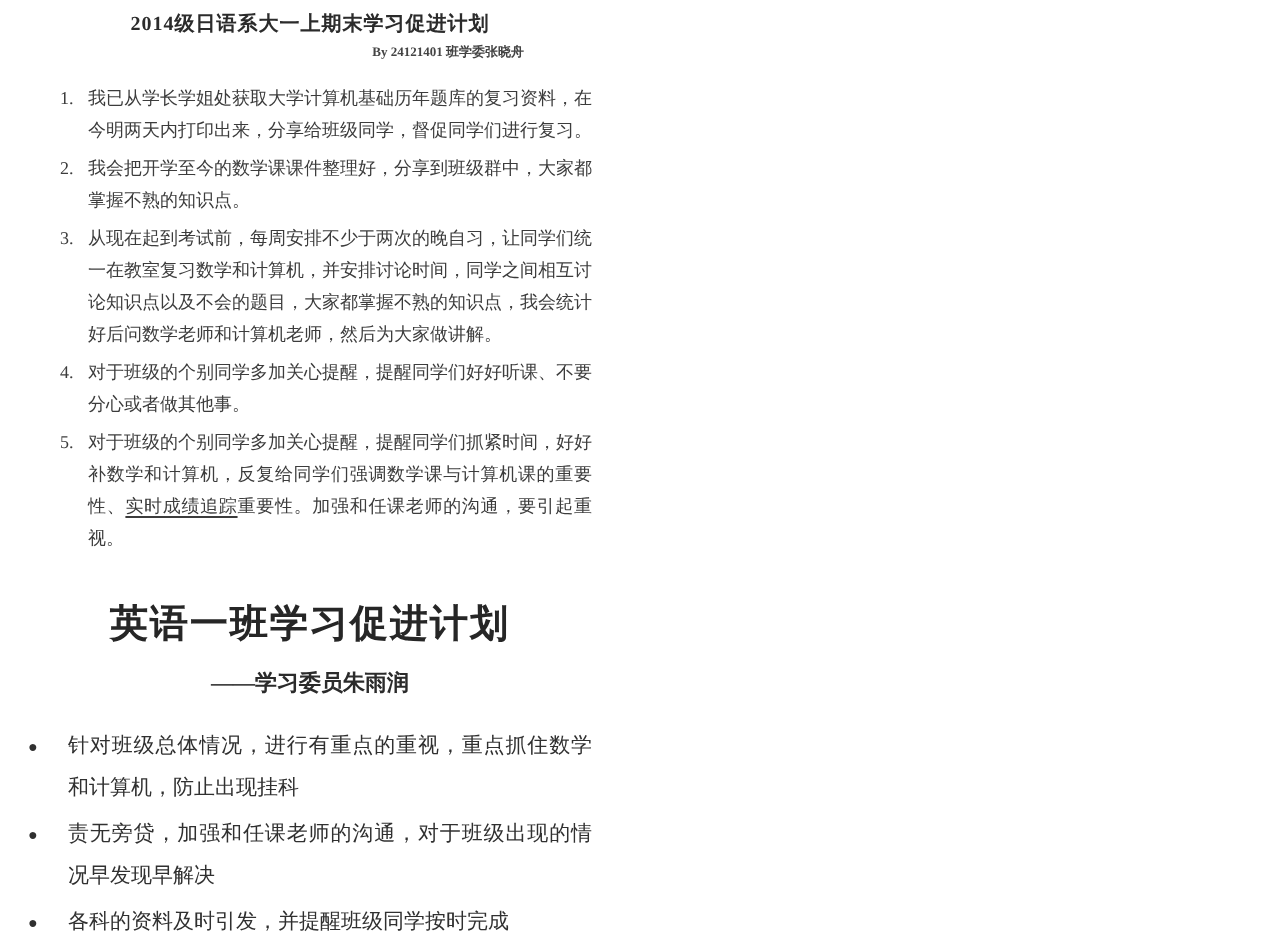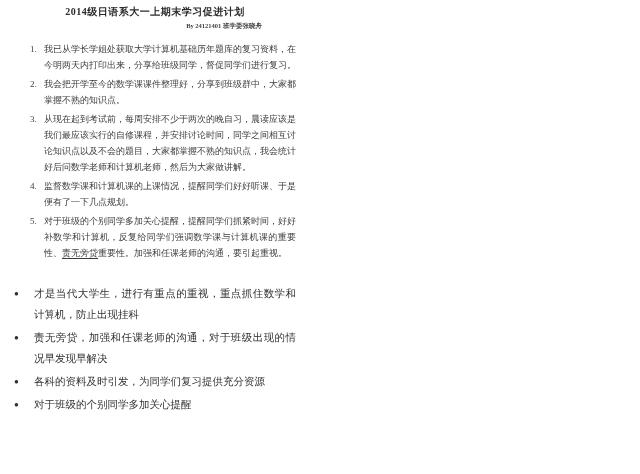--- a/index.html
+++ b/index.html
@@ -92,46 +92,48 @@
         <div class="d3-item">
           <span class="d3-num">1.</span>
           <span class="d3-txt">我已从学长学姐处获取大学计算机基础历年题库的复习资料，在今明两天内打印出来，分享给班级同学，督促同学们进行复习。</span>
         </div>
         <div class="d3-item">
           <span class="d3-num">2.</span>
           <span class="d3-txt">我会把开学至今的数学课课件整理好，分享到班级群中，大家都掌握不熟的知识点。</span>
         </div>
         <div class="d3-item">
           <span class="d3-num">3.</span>
-          <span class="d3-txt">从现在起到考试前，每周安排不少于两次的晚自习，晨读应该是我们最应该实行的自修课程，并安排讨论时间，同学之间相互讨论知识点以及不会的题目，大家都掌握不熟的知识点，我会统计好后问数学老师和计算机老师，然后为大家做讲解。</span>
+          <span class="d3-txt">从现在起到考试前，每周安排不少于两次的晚自习，让同学们统一在教室复习数学和计算机，并安排讨论时间，同学之间相互讨论知识点以及不会的题目，大家都掌握不熟的知识点，我会统计好后问数学老师和计算机老师，然后为大家做讲解。</span>
         </div>
         <div class="d3-item">
           <span class="d3-num">4.</span>
-          <span class="d3-txt">监督数学课和计算机课的上课情况，提醒同学们好好听课、于是便有了一下几点规划。</span>
+          <span class="d3-txt">对于班级的个别同学多加关心提醒，提醒同学们好好听课、不要分心或者做其他事。</span>
         </div>
         <div class="d3-item">
           <span class="d3-num">5.</span>
-          <span class="d3-txt"><span>对于班级的个别同学多加关心提醒，提醒同学们抓紧时间，好好补数学和计算机，反复给同学们强调数学课与计算机课的重要性、</span><span class="u-mark">责无旁贷</span><span>重要性。加强和任课老师的沟通，要引起重视。</span></span>
+          <span class="d3-txt"><span>对于班级的个别同学多加关心提醒，提醒同学们抓紧时间，好好补数学和计算机，反复给同学们强调数学课与计算机课的重要性、</span><span class="u-mark">实时成绩追踪</span><span>重要性。加强和任课老师的沟通，要引起重视。</span></span>
         </div>
       </div>
     </section>
 
     <section class="doc doc4">
+      <div class="d4-title">英语一班学习促进计划</div>
+      <div class="d4-sub">——学习委员朱雨润</div>
       <div class="d4-list">
         <div class="d4-li">
           <span class="d4-bullet">●</span>
-          <span class="d4-txt">才是当代大学生，进行有重点的重视，重点抓住数学和计算机，防止出现挂科</span>
+          <span class="d4-txt">针对班级总体情况，进行有重点的重视，重点抓住数学和计算机，防止出现挂科</span>
         </div>
         <div class="d4-li">
           <span class="d4-bullet">●</span>
           <span class="d4-txt">责无旁贷，加强和任课老师的沟通，对于班级出现的情况早发现早解决</span>
         </div>
         <div class="d4-li">
           <span class="d4-bullet">●</span>
-          <span class="d4-txt">各科的资料及时引发，为同学们复习提供充分资源</span>
+          <span class="d4-txt">各科的资料及时引发，并提醒班级同学按时完成</span>
         </div>
         <div class="d4-li">
           <span class="d4-bullet">●</span>
           <span class="d4-txt">对于班级的个别同学多加关心提醒</span>
         </div>
       </div>
     </section>
 
   </div>
 </div>

